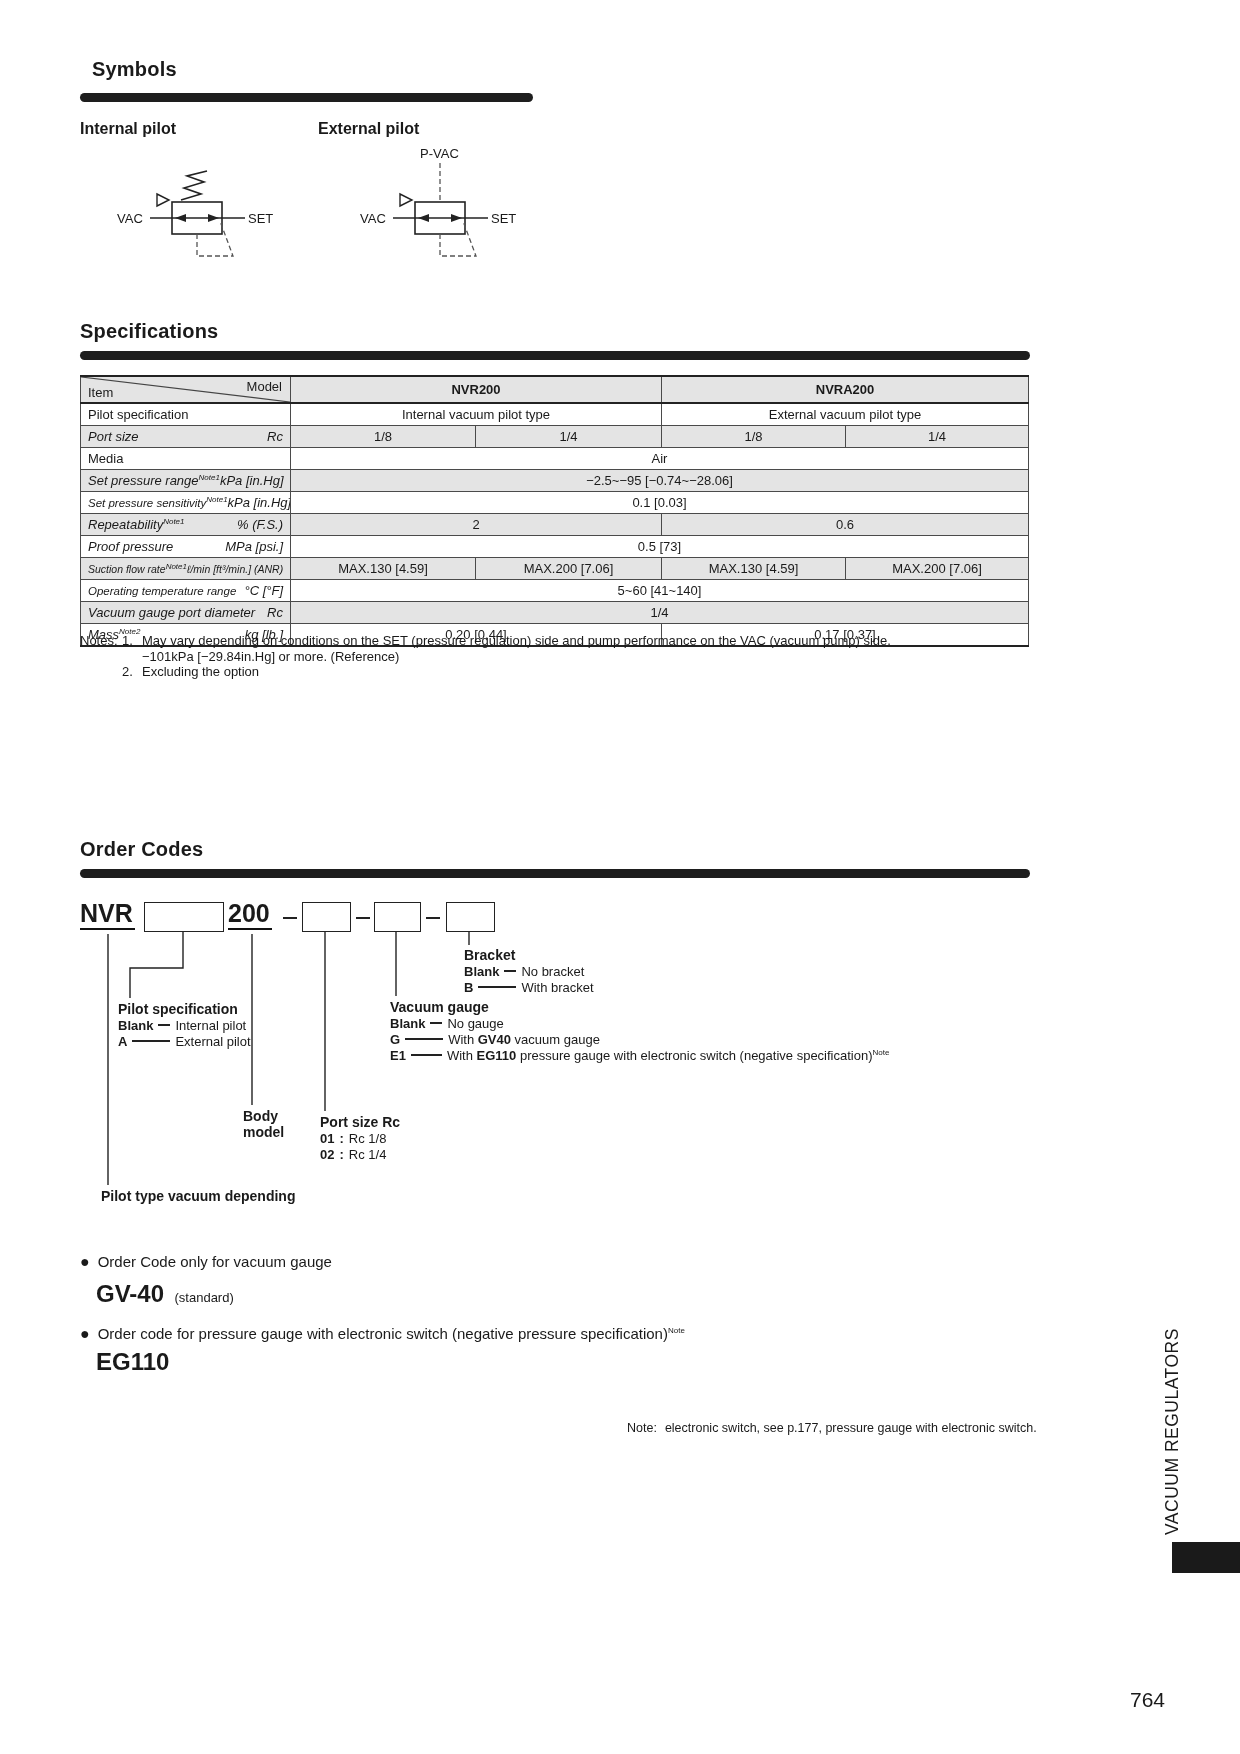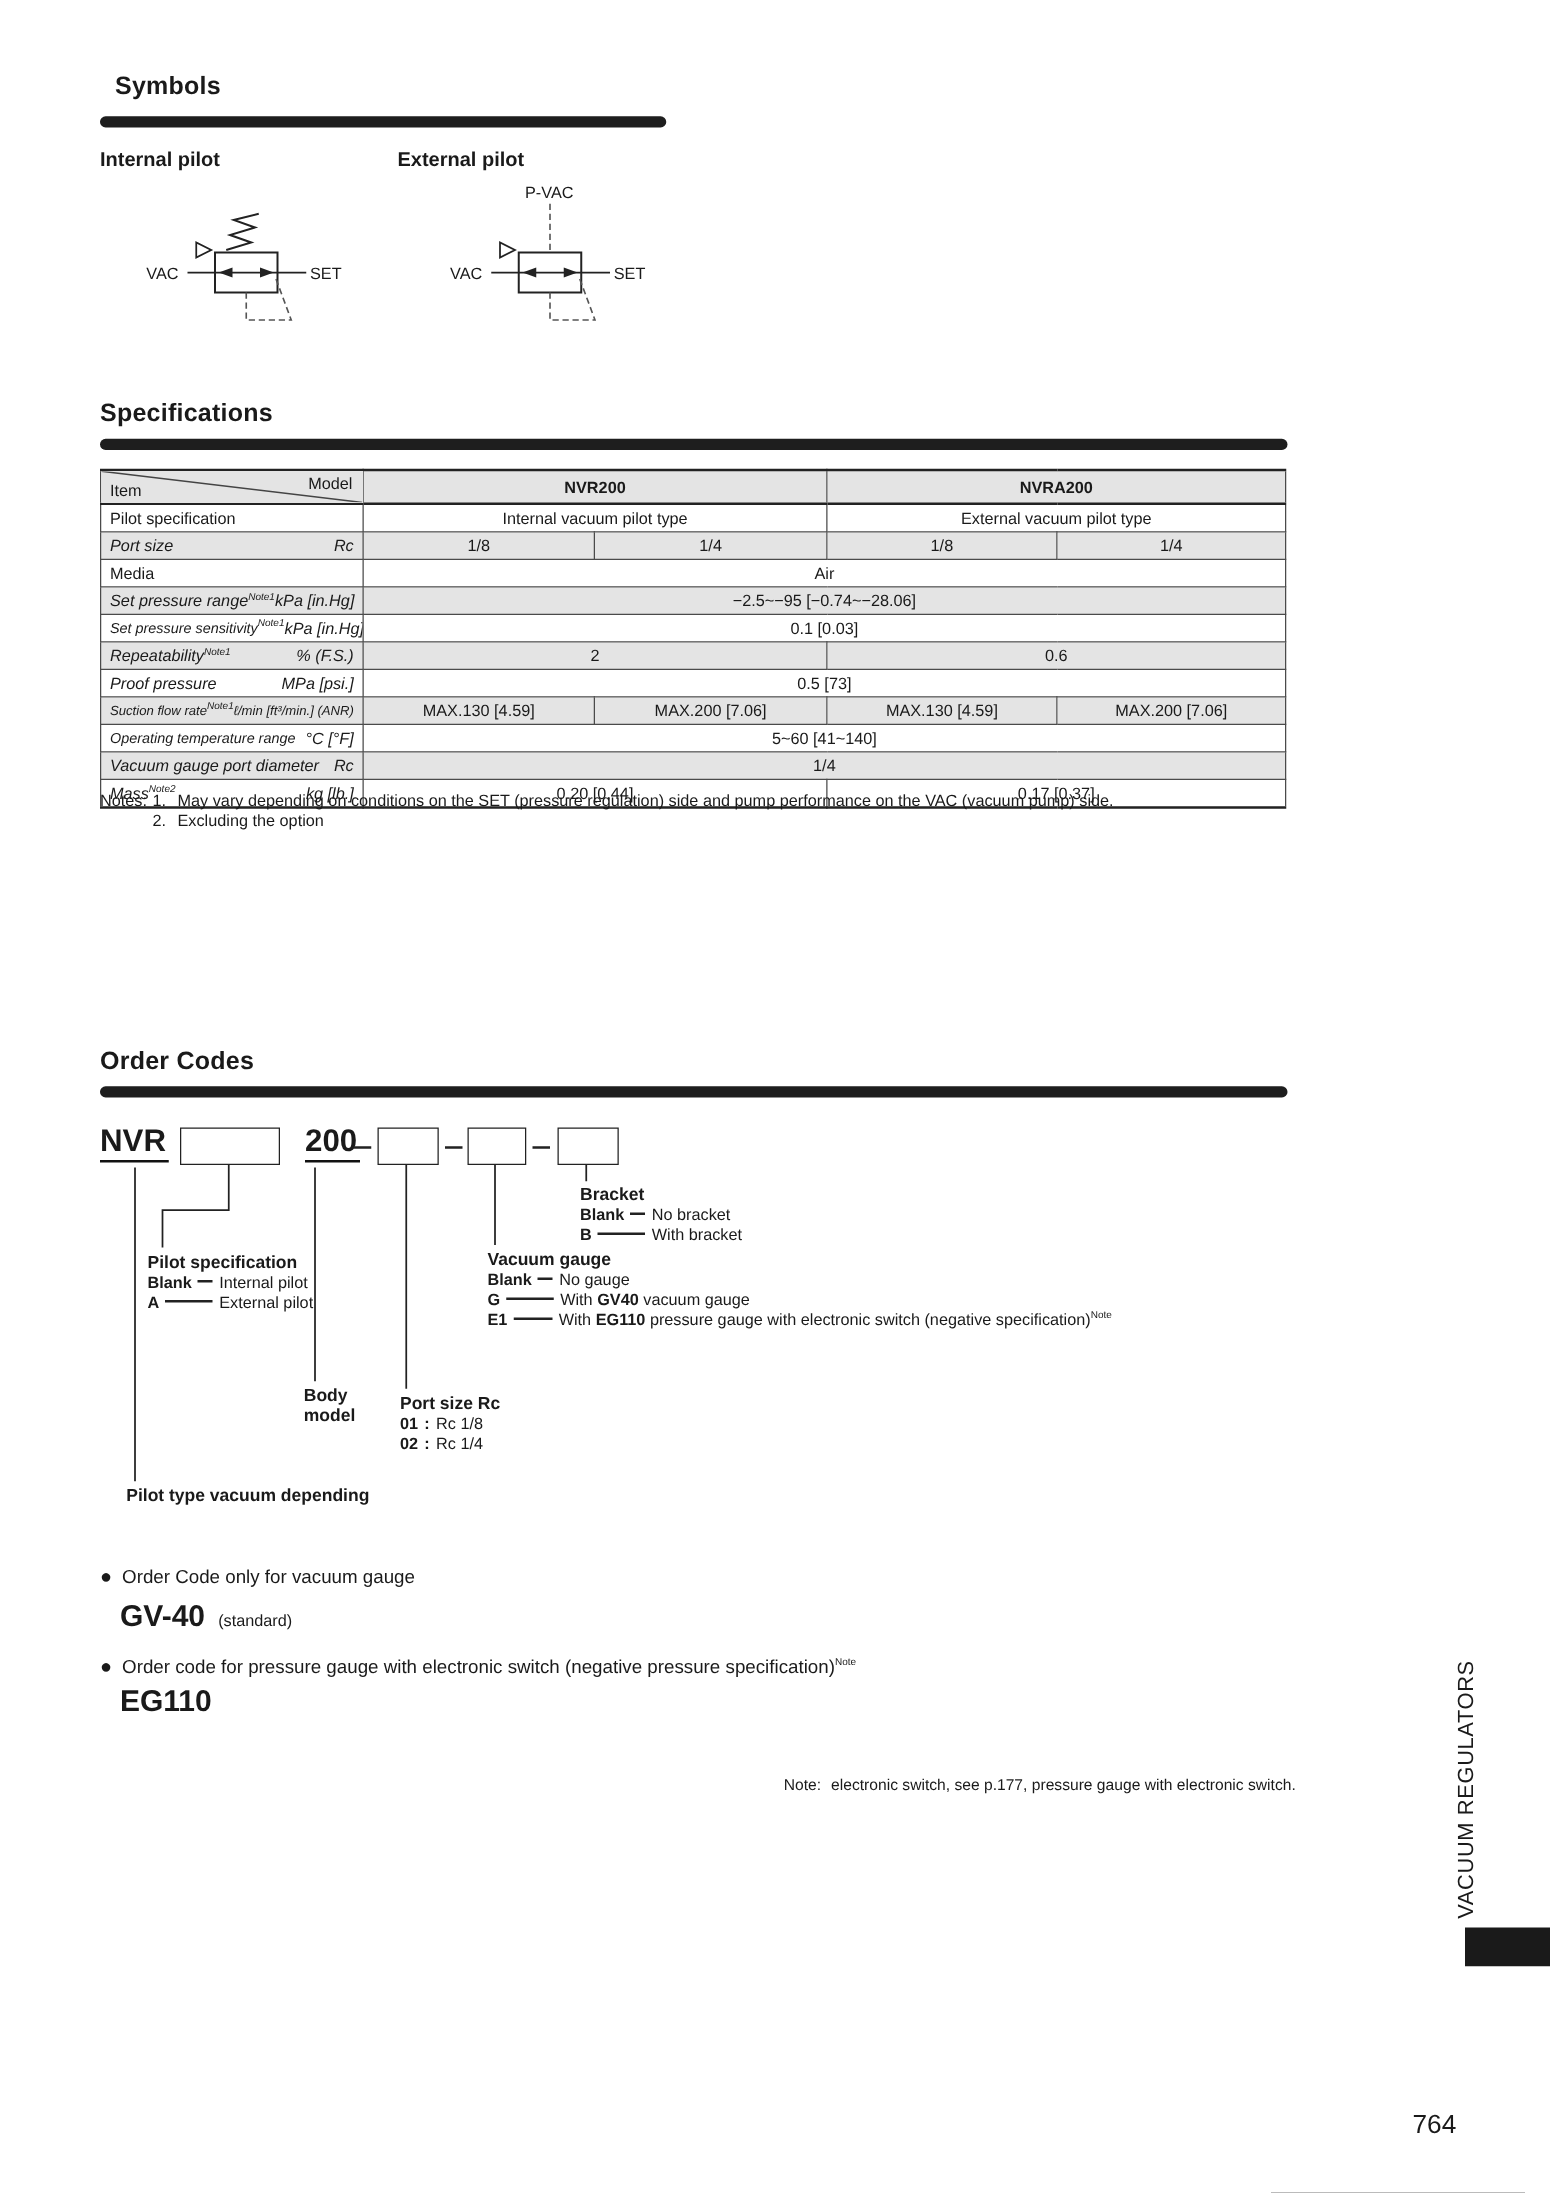--- a/index.html
+++ b/index.html
@@ -230,20 +230,23 @@
     </tbody>
   </table>
 
   <div class="abs notes" style="left:80px;top:633px;width:960px;">
     <div class="nrow">
       <span class="nlabel">Notes:</span>
       <span class="nnum">1.</span>
       <span>May vary depending on conditions on the SET (pressure regulation) side and pump performance on the VAC (vacuum pump) side.</span>
     </div>
     <div class="nrow">
+        <span class="nindent">−101kPa [−29.84in.Hg] or more. (Reference)</span>
+      </div>
+    <div class="nrow">
       <span class="nlabel"></span>
       <span class="nnum">2.</span>
       <span>Excluding the option</span>
     </div>
   </div>
 
   <div class="abs h1" style="left:80px;top:838px;">Order Codes</div>
   <div class="abs bar" style="left:80px;top:869px;width:950px;"></div>
 
   <div class="abs" style="left:80px;top:900px;width:950px;height:312px;">
@@ -252,21 +255,21 @@
       <path d="M28 34 V 285" fill="none" stroke="#222" stroke-width="1.4"></path>
       <path d="M103 31 V 68 H 50 V 98" fill="none" stroke="#222" stroke-width="1.4"></path>
       <path d="M172 34 V 205" fill="none" stroke="#222" stroke-width="1.4"></path>
       <path d="M245 31 V 211" fill="none" stroke="#222" stroke-width="1.4"></path>
       <path d="M316 31 V 96" fill="none" stroke="#222" stroke-width="1.4"></path>
       <path d="M389 31 V 45" fill="none" stroke="#222" stroke-width="1.4"></path>
     </svg>
 
     <span class="oc-code" style="left:0;top:0;">NVR</span>
     <div class="oc-box" style="left:64px;top:2px;width:78px;height:28px;"></div>
-    <span class="oc-code" style="left:164px;top:0;">200</span>
+    <span class="oc-code" style="left:148px;top:0;">200</span>
     <div class="oc-dash" style="left:203px;top:17px;"></div>
     <div class="oc-box" style="left:222px;top:2px;width:47px;height:28px;"></div>
     <div class="oc-dash" style="left:276px;top:17px;"></div>
     <div class="oc-box" style="left:294px;top:2px;width:45px;height:28px;"></div>
     <div class="oc-dash" style="left:346px;top:17px;"></div>
     <div class="oc-box" style="left:366px;top:2px;width:47px;height:28px;"></div>
 
     <div class="abs" style="left:384px;top:47px;">
       <div class="oc-title">Bracket</div>
       <div class="opt">

